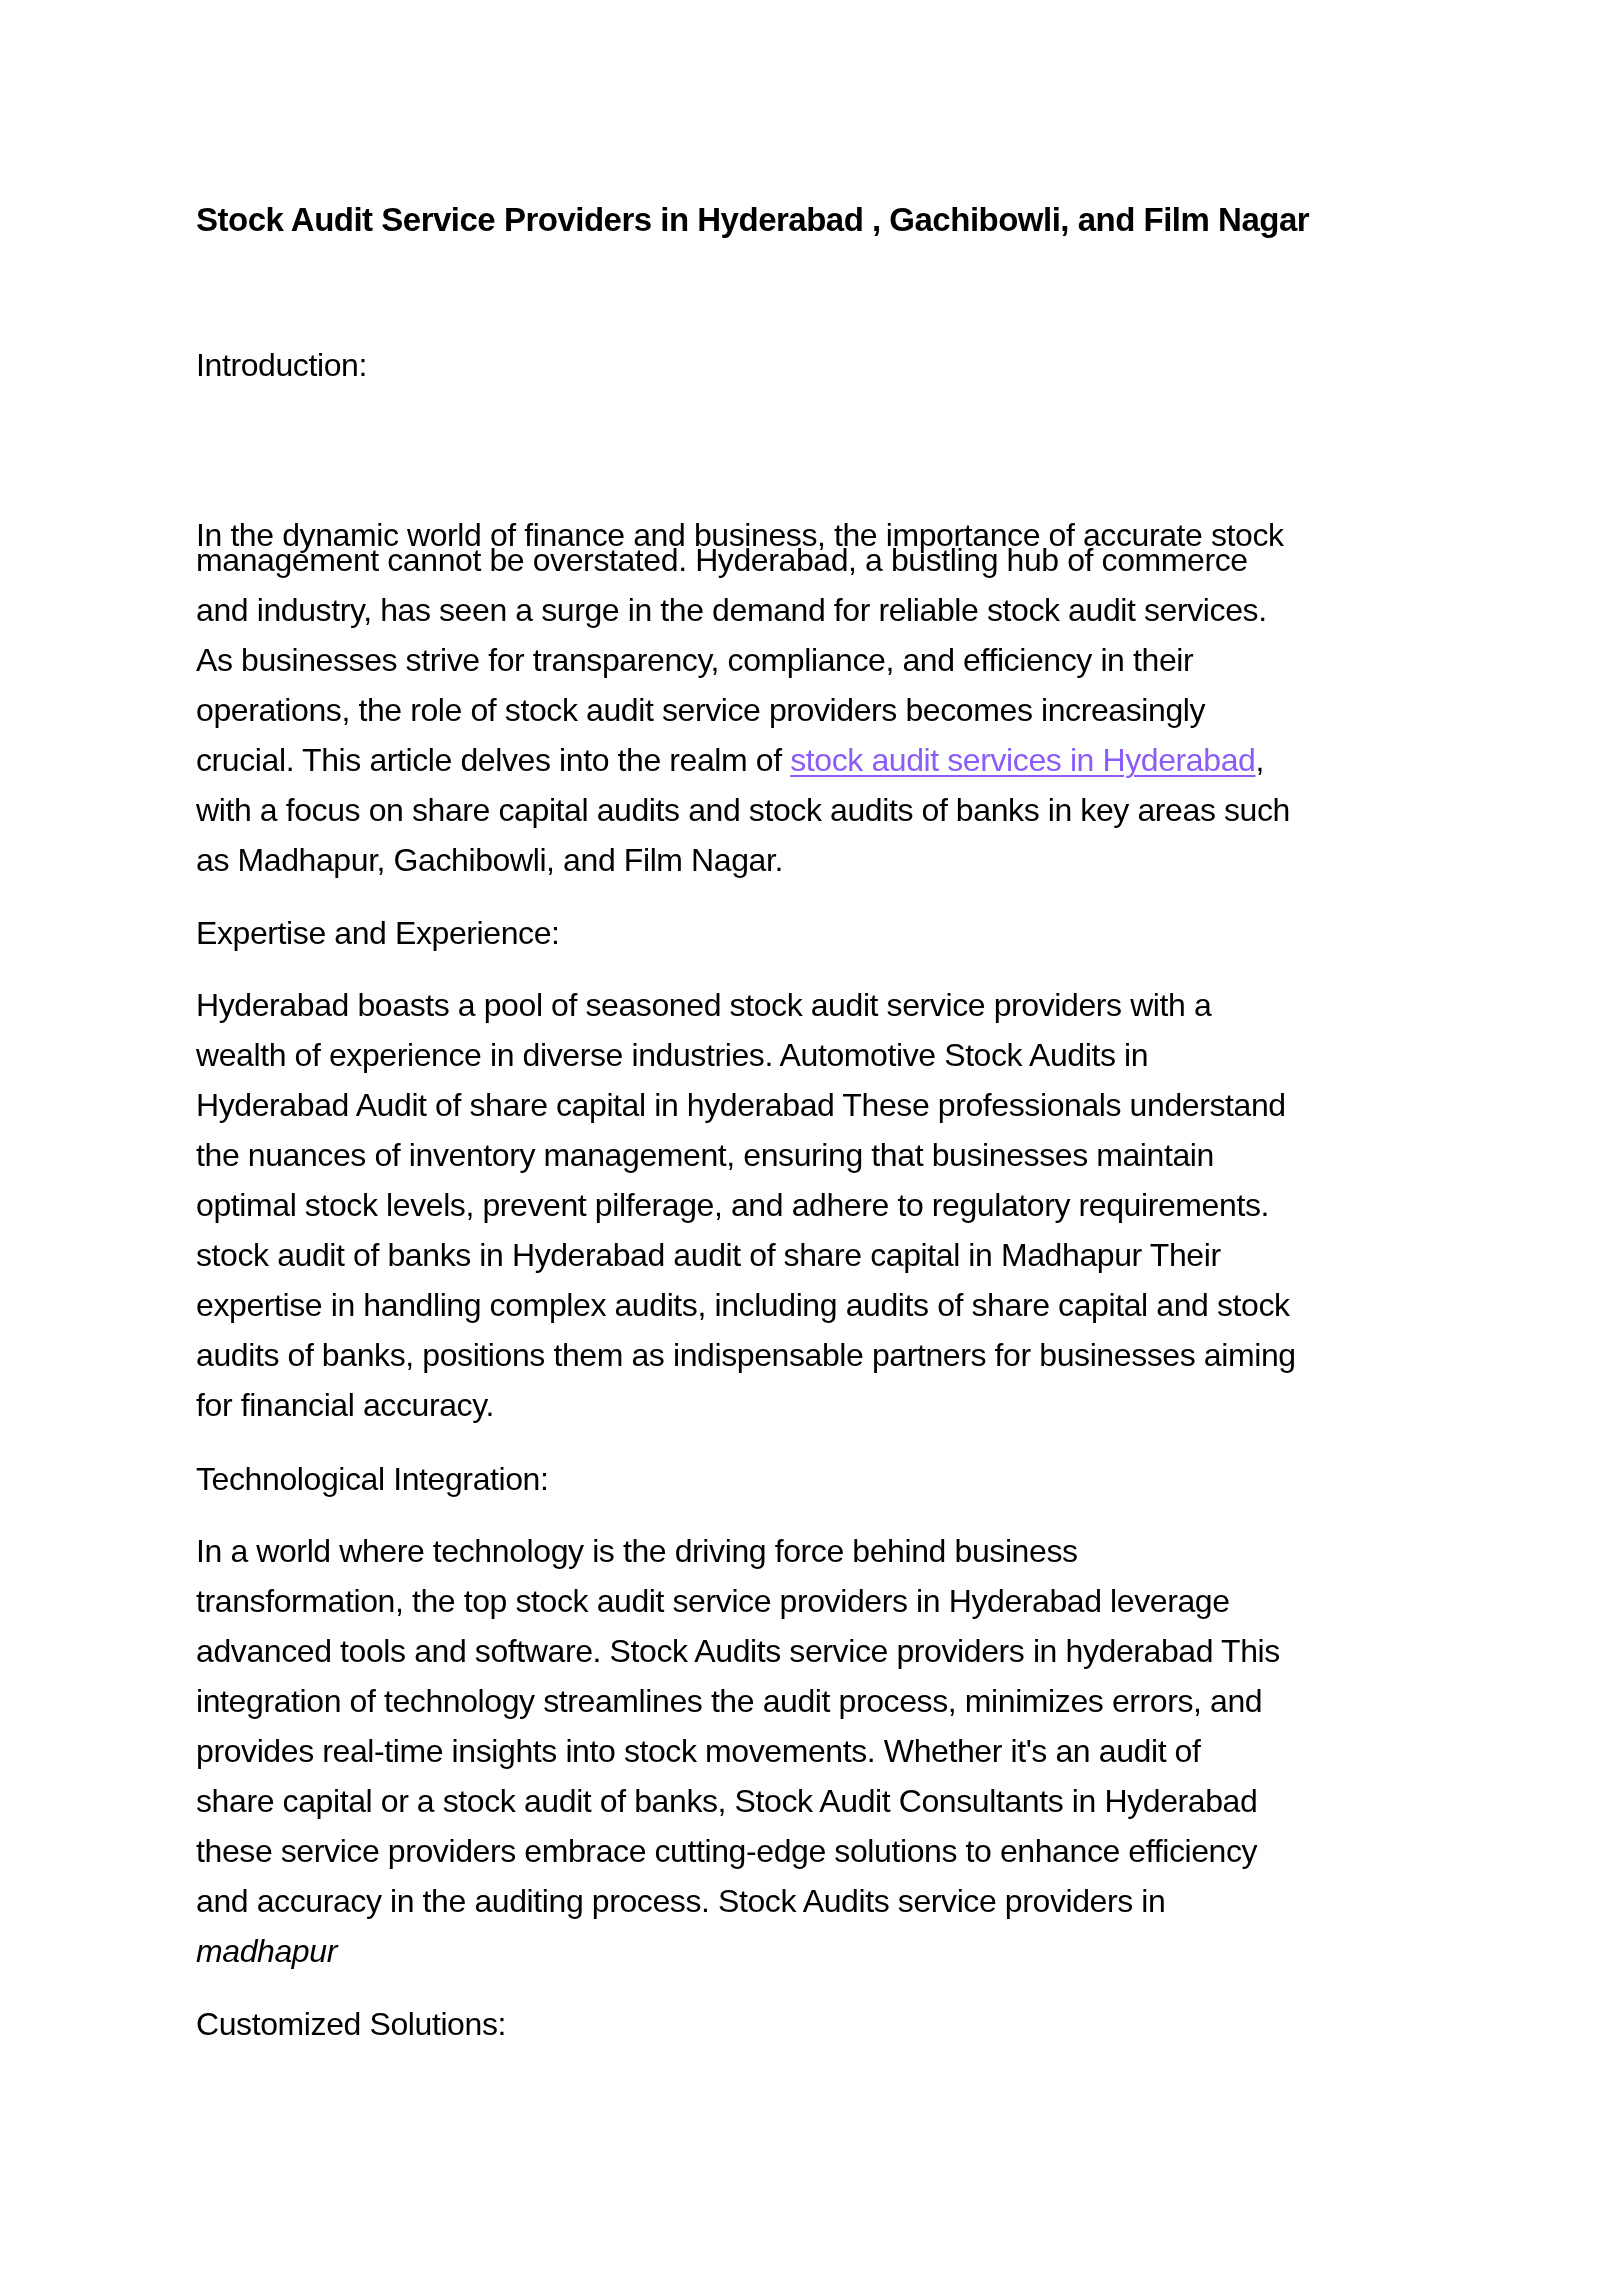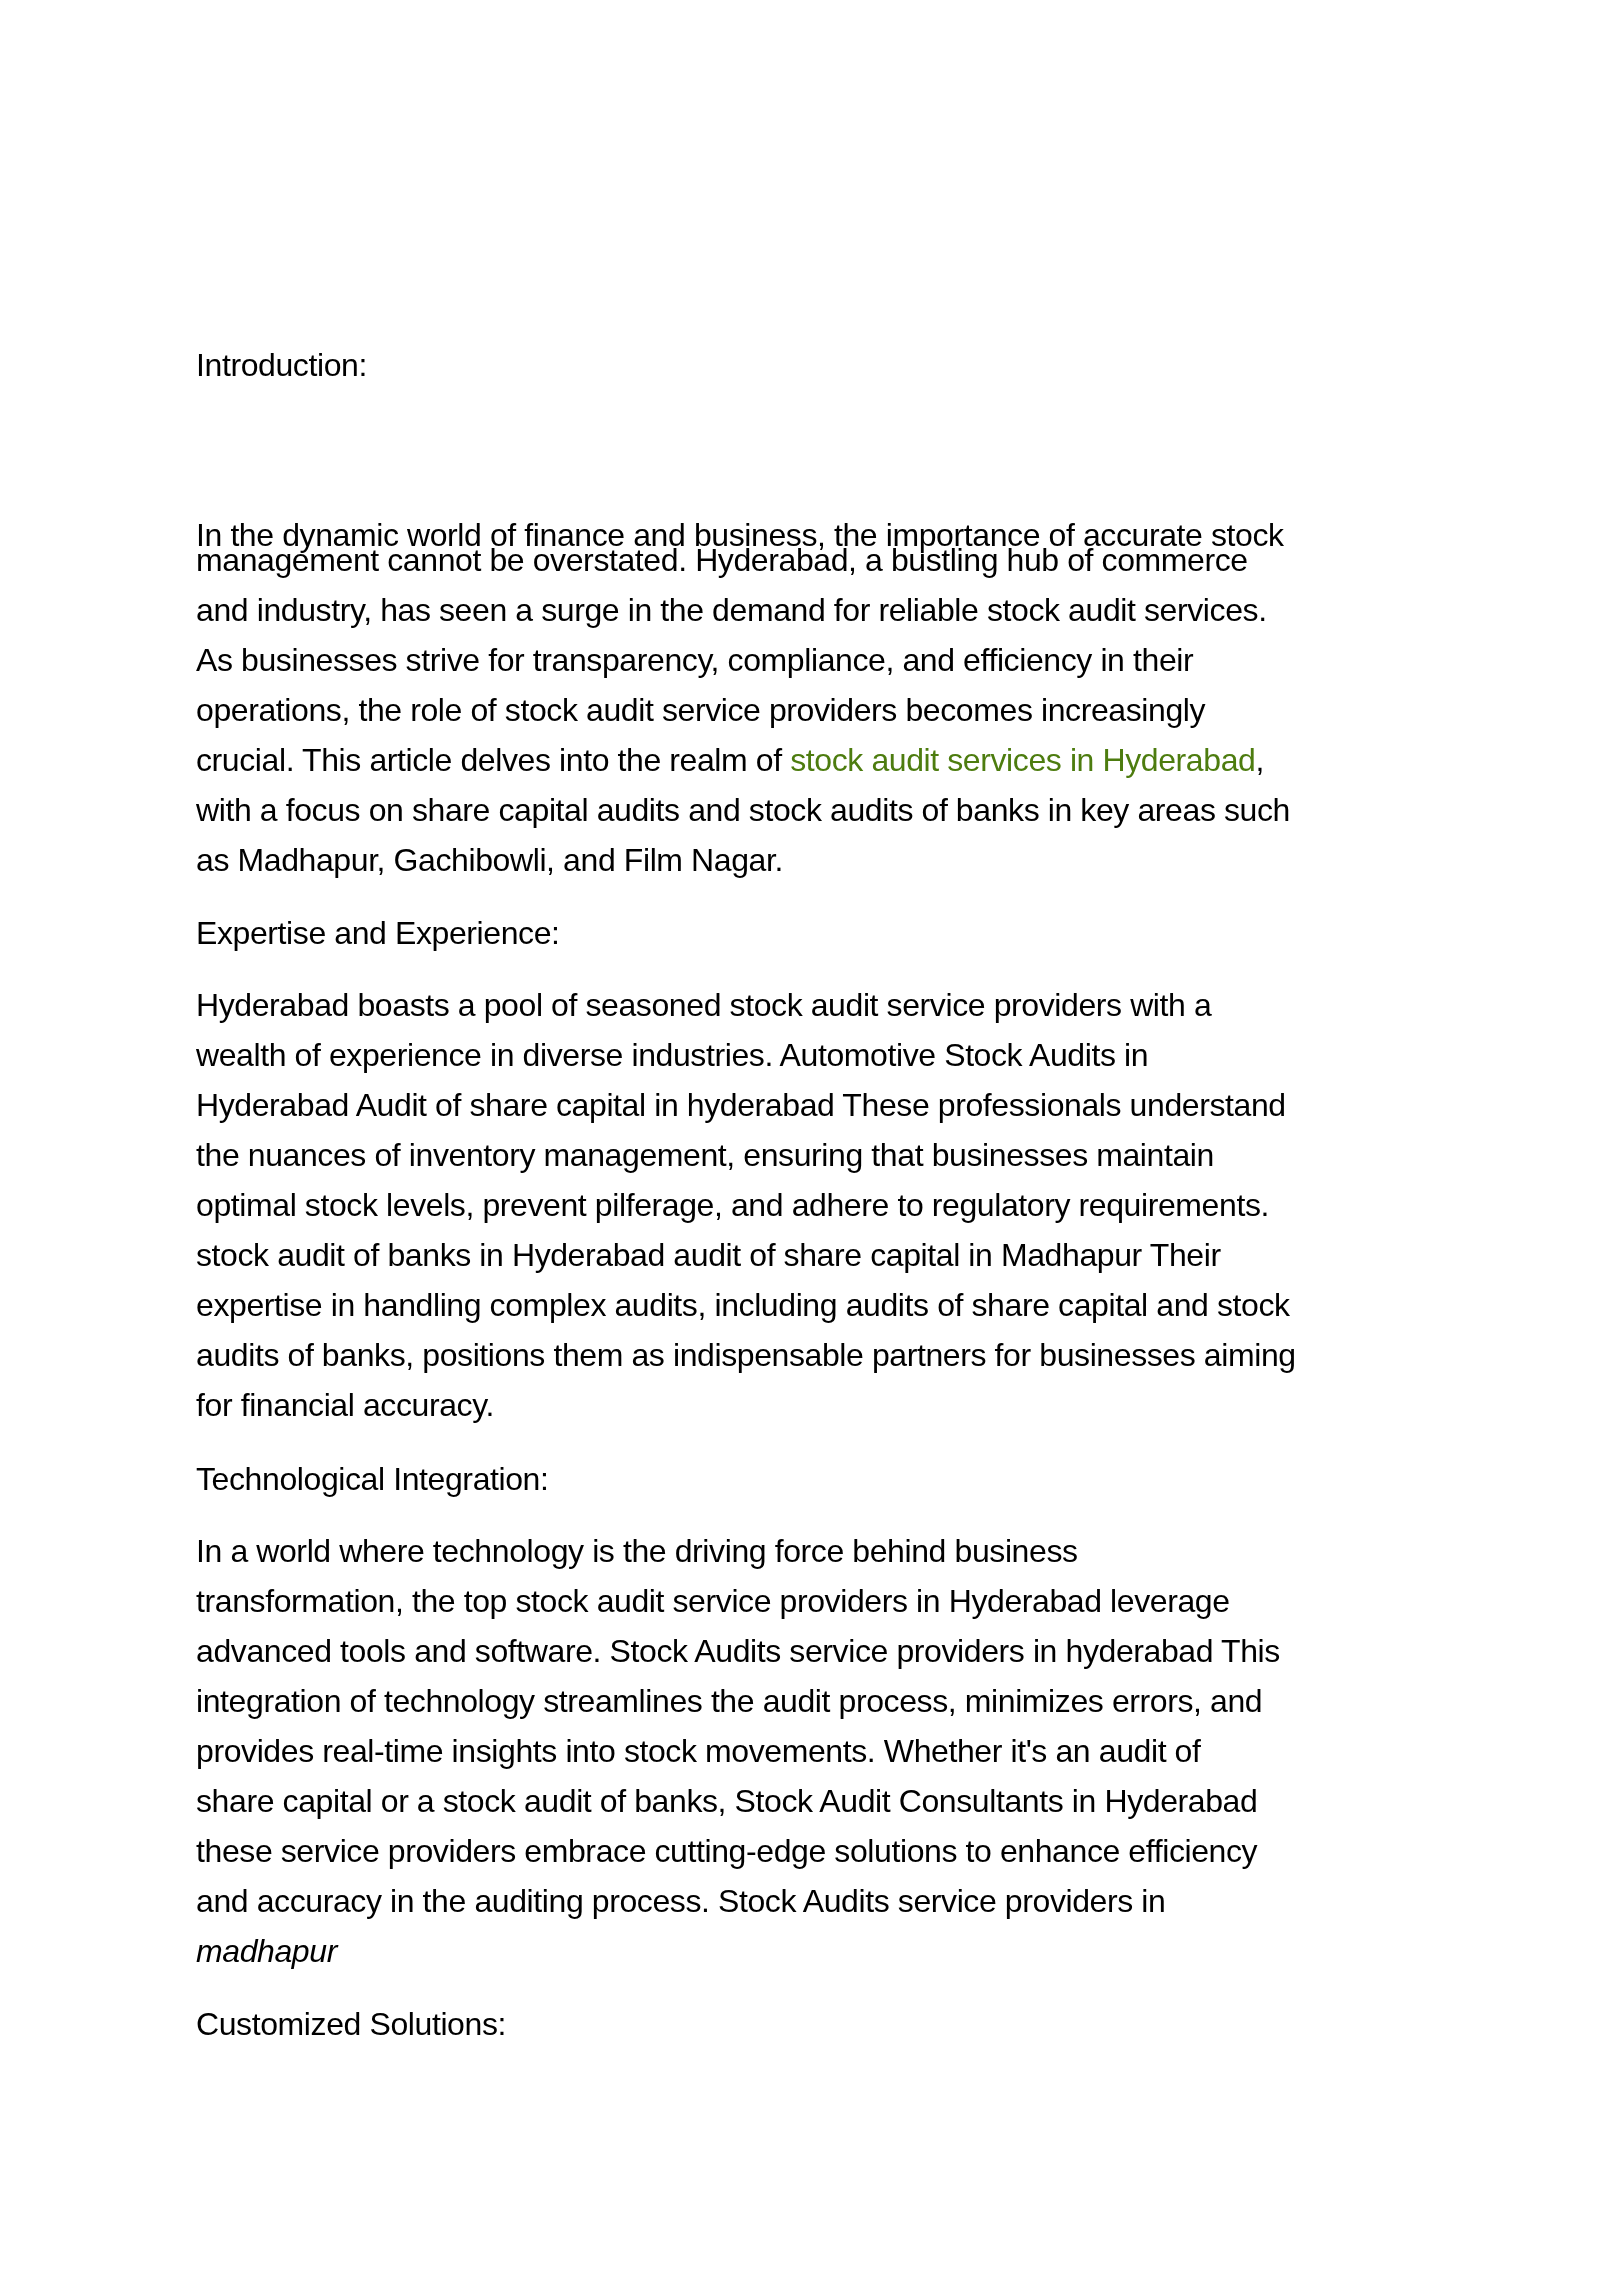--- a/index.html
+++ b/index.html
@@ -34,31 +34,33 @@
   }
   .title {
     font-weight: bold;
     font-size: 33px;
     letter-spacing: -0.5px;
   }
   .heading {
     font-weight: normal;
   }
   .link {
-    color: #4d7c0f;
+    color: #8b5cf6;
+    text-decoration: underline;
     text-decoration-thickness: 1.9px;
     text-underline-offset: 3.8px;
     cursor: pointer;
   }
 </style>
 </head>
 <body>
 
 <div class="page">
 
+  <div class="line title" style="top:201px;">Stock Audit Service Providers in Hyderabad , Gachibowli, and Film Nagar</div>
 
   <div class="line heading" style="top:346px;">Introduction:</div>
 
   <div>
     <div class="line" style="top:516px;">In the dynamic world of finance and business, the importance of accurate stock</div>
     <div class="line" style="top:541px;">management cannot be overstated. Hyderabad, a bustling hub of commerce</div>
     <div class="line" style="top:591px;">and industry, has seen a surge in the demand for reliable stock audit services.</div>
     <div class="line" style="top:641px;">As businesses strive for transparency, compliance, and efficiency in their</div>
     <div class="line" style="top:691px;">operations, the role of stock audit service providers becomes increasingly</div>
     <div class="line" style="top:741px;"><span>crucial. This article delves into the realm of </span><a class="link">stock audit services in Hyderabad</a><span>,</span></div>

